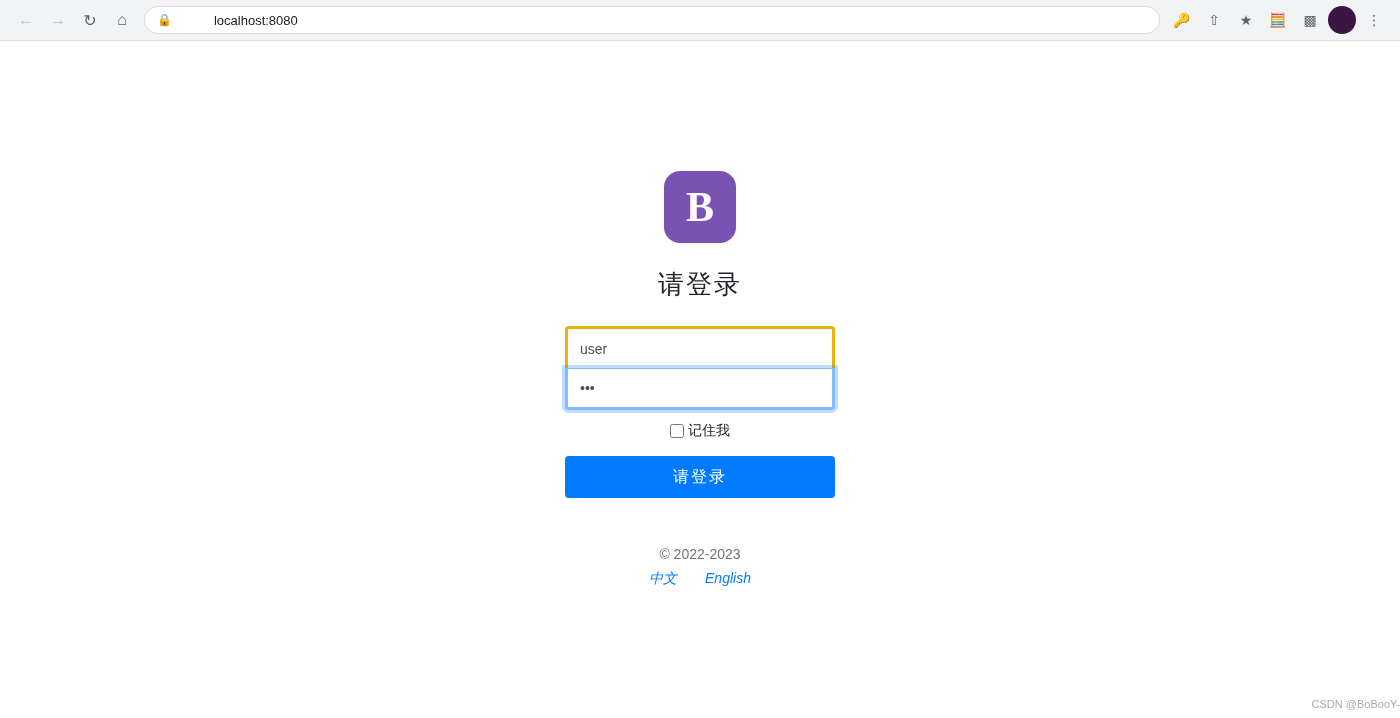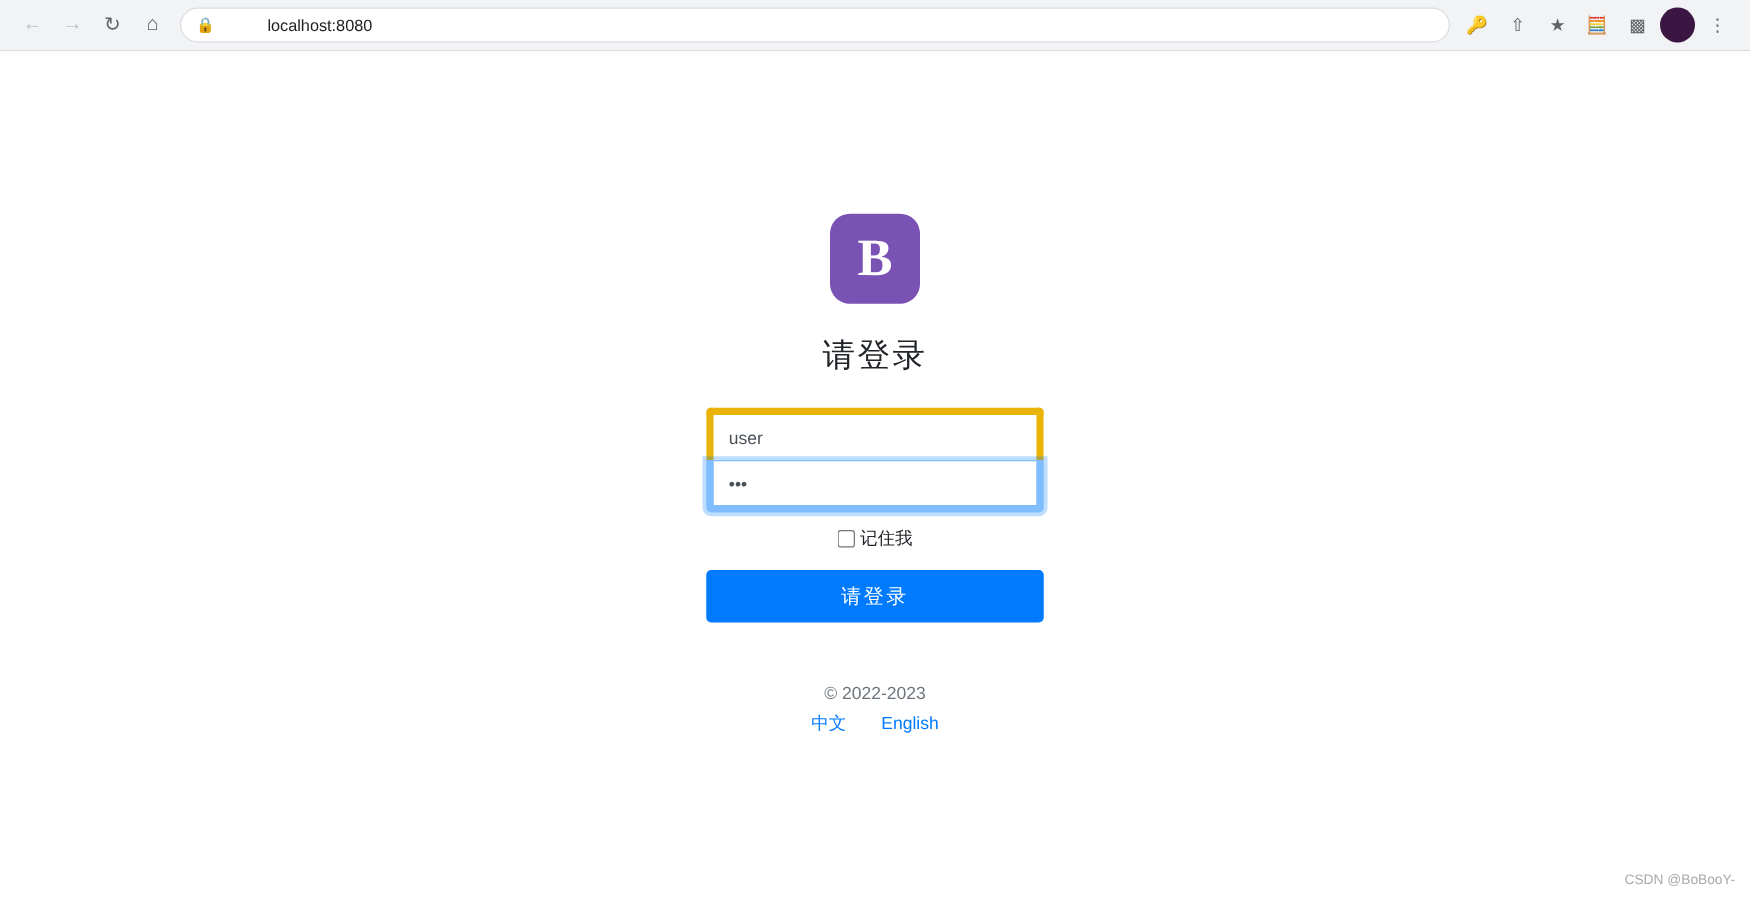--- a/index.html
+++ b/index.html
@@ -163,21 +163,21 @@
       display: flex;
       flex-direction: column;
       gap: 0;
     }
 
     .form-input {
       width: 100%;
       height: 42px;
       padding: 8px 12px;
       font-size: 14px;
-      border: 6px solid #eab308;
+      border: 3px solid #eab308;
       background: white;
       color: #495057;
       outline: none;
     }
 
     .form-input:first-child {
       border-radius: 4px 4px 0 0;
       border-bottom: none;
     }
 
@@ -234,33 +234,34 @@
 
     .copyright-text {
       font-size: 14px;
       color: #6c757d;
       text-align: right;
     }
 
     .language-links {
       display: flex;
       gap: 28px;
+      font-style: italic;
     }
 
     .lang-link {
       font-size: 14px;
       color: #007bff;
       text-decoration: none;
       cursor: pointer;
     }
 
     .watermark {
       position: fixed;
       bottom: 8px;
-      right: 12px;
+      right: 0;
       font-size: 11px;
       color: #aaa;
     }
   </style>
 </head>
 <body>
 
 <div class="browser-chrome">
   <div class="browser-toolbar">
     <div class="browser-nav-buttons">

